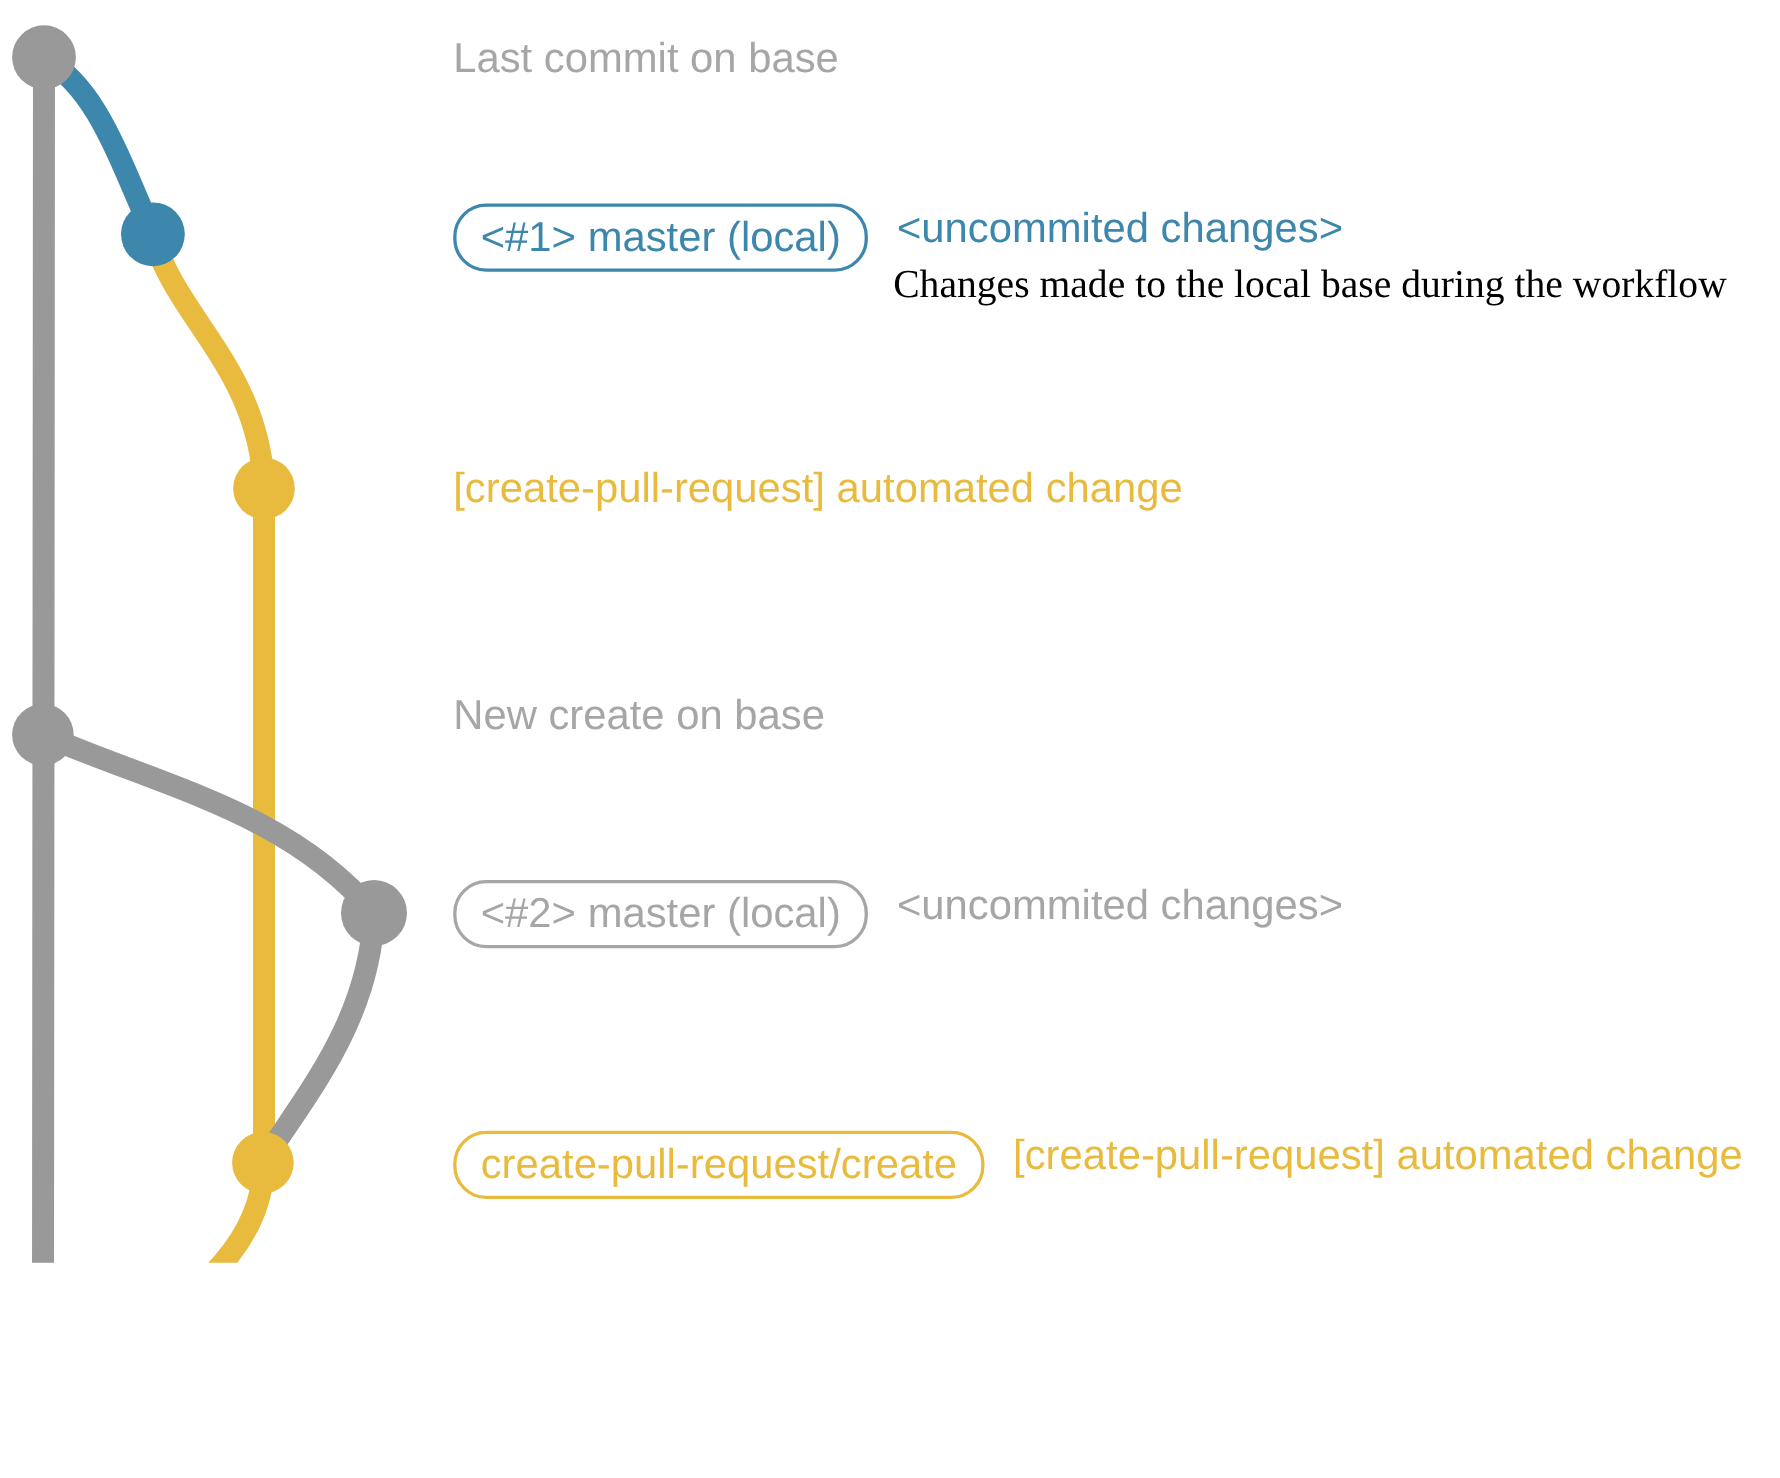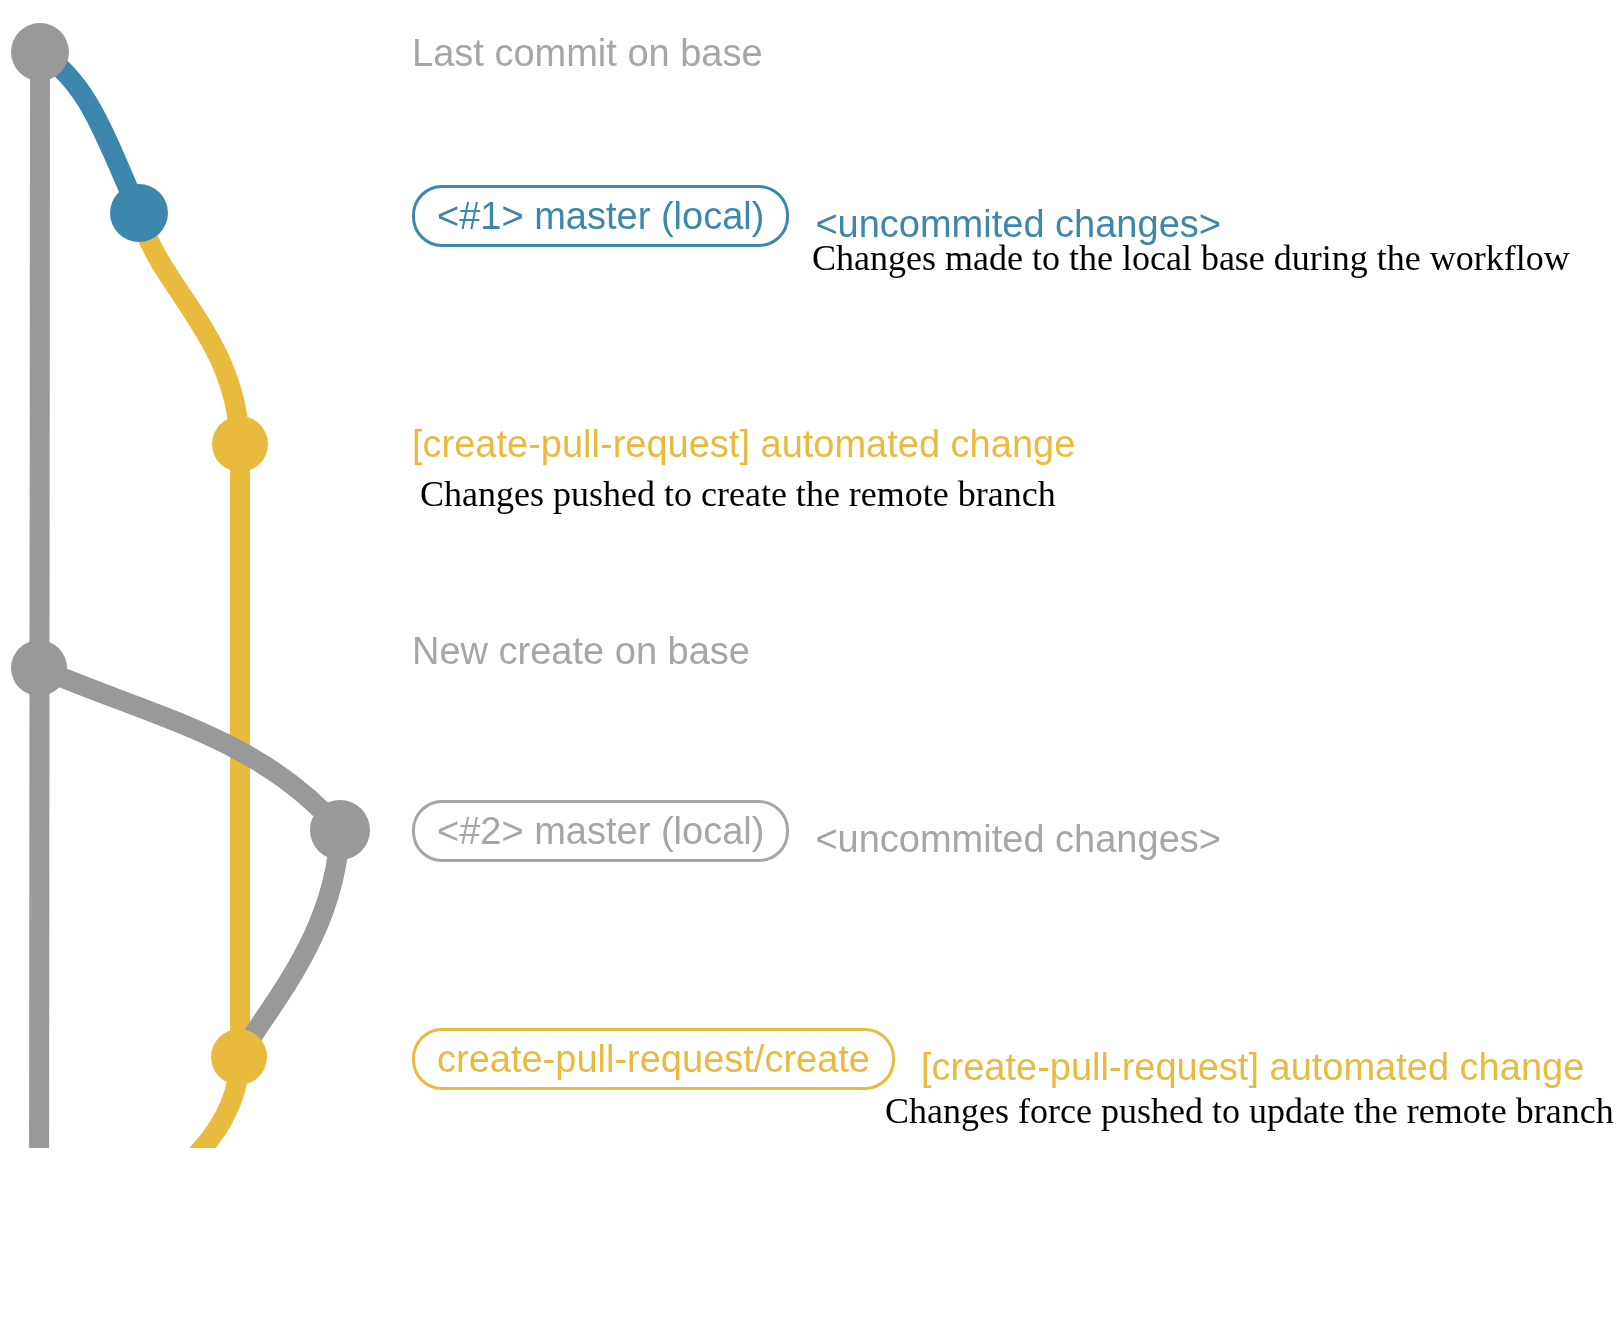--- a/index.html
+++ b/index.html
@@ -30,21 +30,21 @@
   .abs{position:absolute;white-space:nowrap}
   .heading{font-size:38px;line-height:46px;letter-spacing:0}
   .h-gray{color:var(--gray-text)}
   .h-blue{color:var(--blue)}
   .h-yellow{color:var(--yellow)}
   .caption{
     font-family:"Liberation Serif",serif;
     font-size:36px;line-height:40px;
     color:var(--caption);
   }
-  .row-line{display:flex;align-items:flex-end;gap:26px}
+  .row-line{display:flex;align-items:flex-start;gap:26px}
   .badge{
     display:inline-flex;align-items:center;
     height:62px;
     padding:0 22px;
     border:3px solid;
     border-radius:30px;
     font-size:38px;
   }
   .badge-blue{border-color:var(--blue);color:var(--blue)}
   .badge-gray{border-color:var(--gray-text);color:var(--gray-text)}
@@ -76,29 +76,27 @@
 
   <div class="abs heading h-gray" style="left:412px;top:30px">Last commit on base</div>
 
   <div class="abs row-line" style="left:412px;top:185px">
     <span class="badge badge-blue">&lt;#1&gt; master (local)</span>
     <span class="heading h-blue">&lt;uncommited changes&gt;</span>
   </div>
   <div class="abs caption" style="left:812px;top:238px">Changes made to the local base during the workflow</div>
 
   <div class="abs heading h-yellow" style="left:412px;top:421px">[create-pull-request] automated change</div>
-  <div class="abs caption" style="left:420px;top:474px">Changes pushed to create the remote branch</div>
 
   <div class="abs heading h-gray" style="left:412px;top:628px">New create on base</div>
 
   <div class="abs row-line" style="left:412px;top:800px">
     <span class="badge badge-gray">&lt;#2&gt; master (local)</span>
     <span class="heading h-gray">&lt;uncommited changes&gt;</span>
   </div>
 
   <div class="abs row-line" style="left:412px;top:1028px">
     <span class="badge badge-yellow">create-pull-request/create</span>
     <span class="heading h-yellow">[create-pull-request] automated change</span>
   </div>
-  <div class="abs caption" style="left:885px;top:1091px">Changes force pushed to update the remote branch</div>
 
 
 </div>
 
 </body></html>

